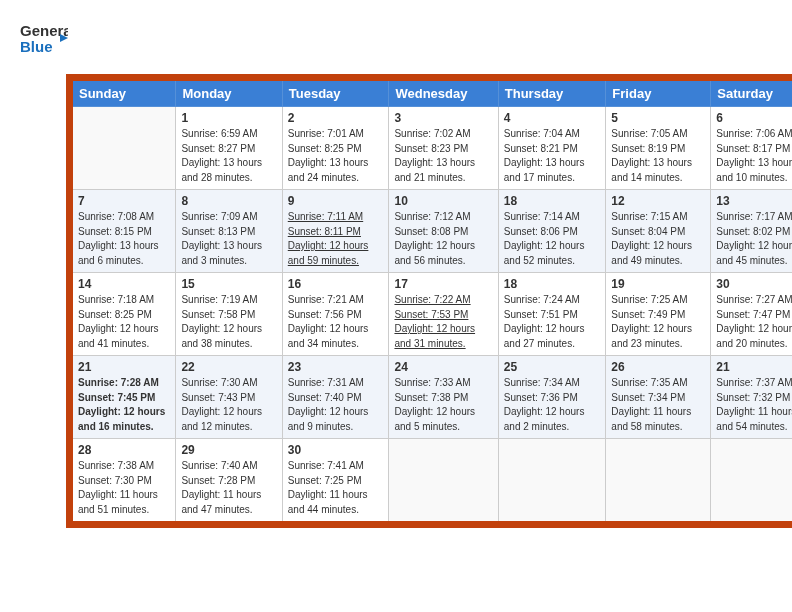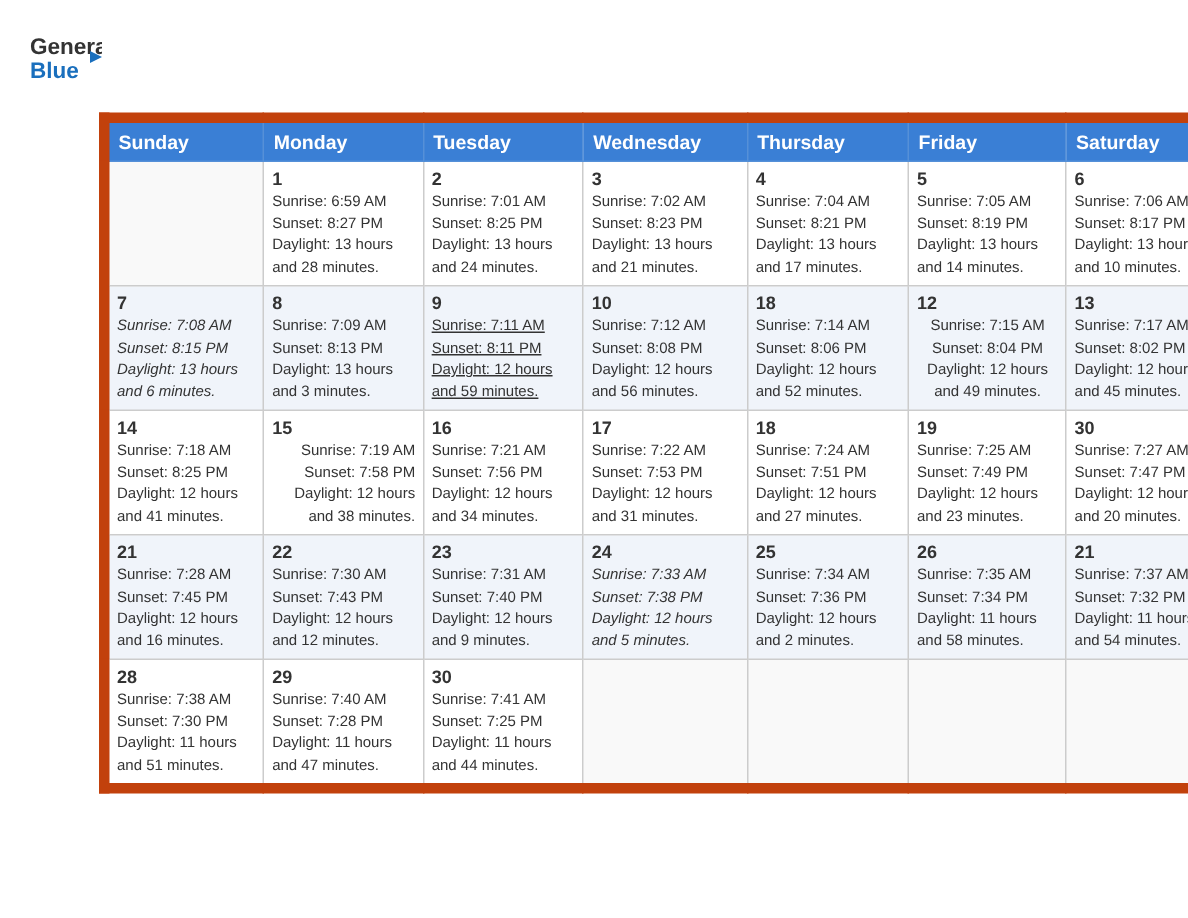--- a/index.html
+++ b/index.html
@@ -162,21 +162,21 @@
             <span class="day-num">6</span>
             <div class="day-info" style="white-space: pre-line;">Sunrise: 7:06 AM
 Sunset: 8:17 PM
 Daylight: 13 hours
 and 10 minutes.</div>
           </td>
         </tr>
         <tr>
           <td>
             <span class="day-num">7</span>
-            <div class="day-info" style="white-space: pre-line; font-style: italic;">Sunrise: 7:08 AM
+            <div class="day-info" style="white-space: pre-line;">Sunrise: 7:08 AM
 Sunset: 8:15 PM
 Daylight: 13 hours
 and 6 minutes.</div>
           </td>
           <td>
             <span class="day-num">8</span>
             <div class="day-info" style="white-space: pre-line;">Sunrise: 7:09 AM
 Sunset: 8:13 PM
 Daylight: 13 hours
 and 3 minutes.</div>
@@ -197,21 +197,21 @@
           </td>
           <td>
             <span class="day-num">18</span>
             <div class="day-info" style="white-space: pre-line;">Sunrise: 7:14 AM
 Sunset: 8:06 PM
 Daylight: 12 hours
 and 52 minutes.</div>
           </td>
           <td>
             <span class="day-num">12</span>
-            <div class="day-info" style="white-space: pre-line; text-align: center;">Sunrise: 7:15 AM
+            <div class="day-info" style="white-space: pre-line;">Sunrise: 7:15 AM
 Sunset: 8:04 PM
 Daylight: 12 hours
 and 49 minutes.</div>
           </td>
           <td>
             <span class="day-num">13</span>
             <div class="day-info" style="white-space: pre-line;">Sunrise: 7:17 AM
 Sunset: 8:02 PM
 Daylight: 12 hours
 and 45 minutes.</div>
@@ -220,35 +220,35 @@
         <tr>
           <td>
             <span class="day-num">14</span>
             <div class="day-info" style="white-space: pre-line;">Sunrise: 7:18 AM
 Sunset: 8:25 PM
 Daylight: 12 hours
 and 41 minutes.</div>
           </td>
           <td>
             <span class="day-num">15</span>
-            <div class="day-info" style="white-space: pre-line; text-align: right;">Sunrise: 7:19 AM
+            <div class="day-info" style="white-space: pre-line;">Sunrise: 7:19 AM
 Sunset: 7:58 PM
 Daylight: 12 hours
 and 38 minutes.</div>
           </td>
           <td>
             <span class="day-num">16</span>
             <div class="day-info" style="white-space: pre-line;">Sunrise: 7:21 AM
 Sunset: 7:56 PM
 Daylight: 12 hours
 and 34 minutes.</div>
           </td>
           <td>
             <span class="day-num">17</span>
-            <div class="day-info" style="white-space: pre-line;">Sunrise: 7:22 AM
+            <div class="day-info" style="white-space: pre-line; text-decoration: underline;">Sunrise: 7:22 AM
 Sunset: 7:53 PM
 Daylight: 12 hours
 and 31 minutes.</div>
           </td>
           <td>
             <span class="day-num">18</span>
             <div class="day-info" style="white-space: pre-line;">Sunrise: 7:24 AM
 Sunset: 7:51 PM
 Daylight: 12 hours
 and 27 minutes.</div>
@@ -264,42 +264,42 @@
             <span class="day-num">30</span>
             <div class="day-info" style="white-space: pre-line;">Sunrise: 7:27 AM
 Sunset: 7:47 PM
 Daylight: 12 hours
 and 20 minutes.</div>
           </td>
         </tr>
         <tr>
           <td>
             <span class="day-num">21</span>
-            <div class="day-info" style="white-space: pre-line;">Sunrise: 7:28 AM
+            <div class="day-info" style="white-space: pre-line; font-weight: bold;">Sunrise: 7:28 AM
 Sunset: 7:45 PM
 Daylight: 12 hours
 and 16 minutes.</div>
           </td>
           <td>
             <span class="day-num">22</span>
             <div class="day-info" style="white-space: pre-line;">Sunrise: 7:30 AM
 Sunset: 7:43 PM
 Daylight: 12 hours
 and 12 minutes.</div>
           </td>
           <td>
             <span class="day-num">23</span>
             <div class="day-info" style="white-space: pre-line;">Sunrise: 7:31 AM
 Sunset: 7:40 PM
 Daylight: 12 hours
 and 9 minutes.</div>
           </td>
           <td>
             <span class="day-num">24</span>
-            <div class="day-info" style="white-space: pre-line; font-style: italic;">Sunrise: 7:33 AM
+            <div class="day-info" style="white-space: pre-line;">Sunrise: 7:33 AM
 Sunset: 7:38 PM
 Daylight: 12 hours
 and 5 minutes.</div>
           </td>
           <td>
             <span class="day-num">25</span>
             <div class="day-info" style="white-space: pre-line;">Sunrise: 7:34 AM
 Sunset: 7:36 PM
 Daylight: 12 hours
 and 2 minutes.</div>

